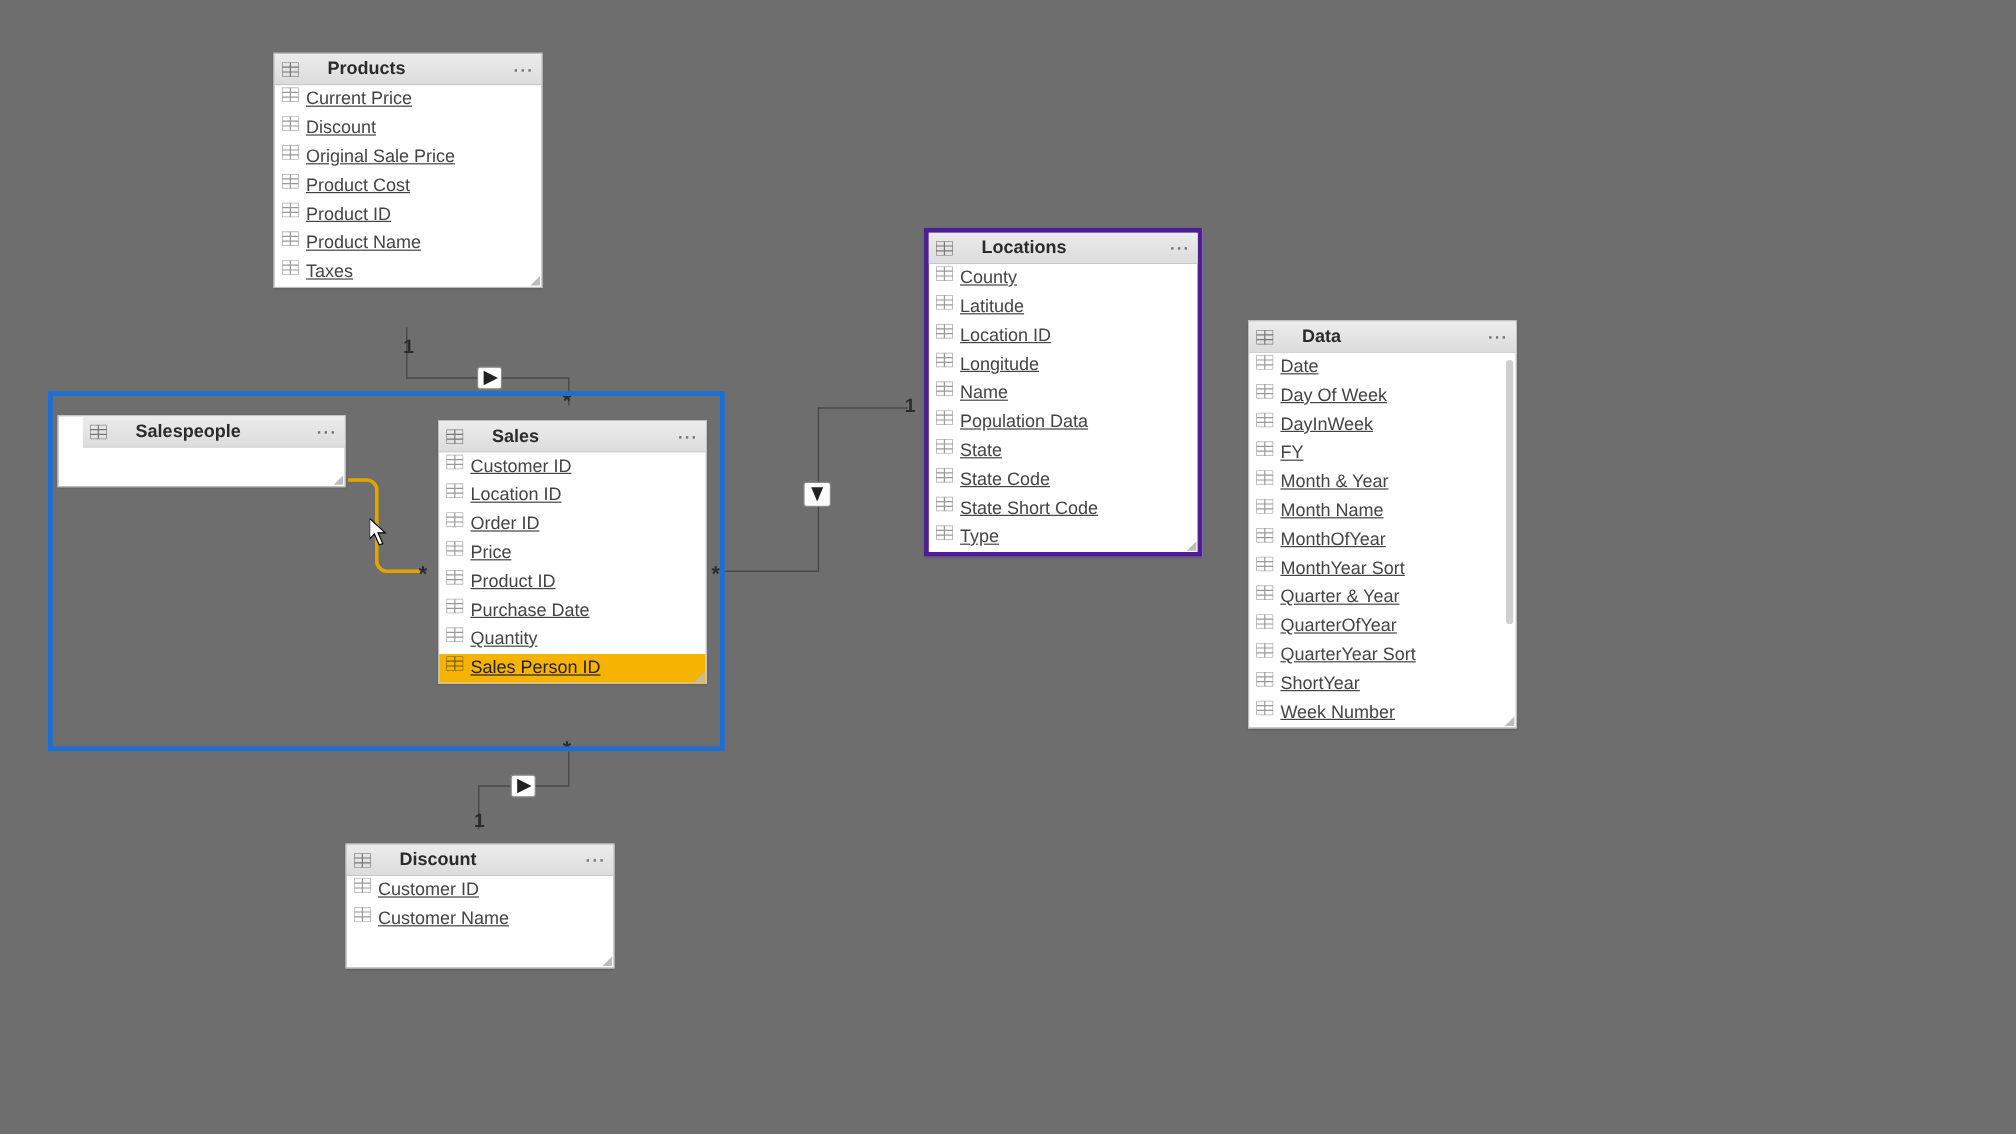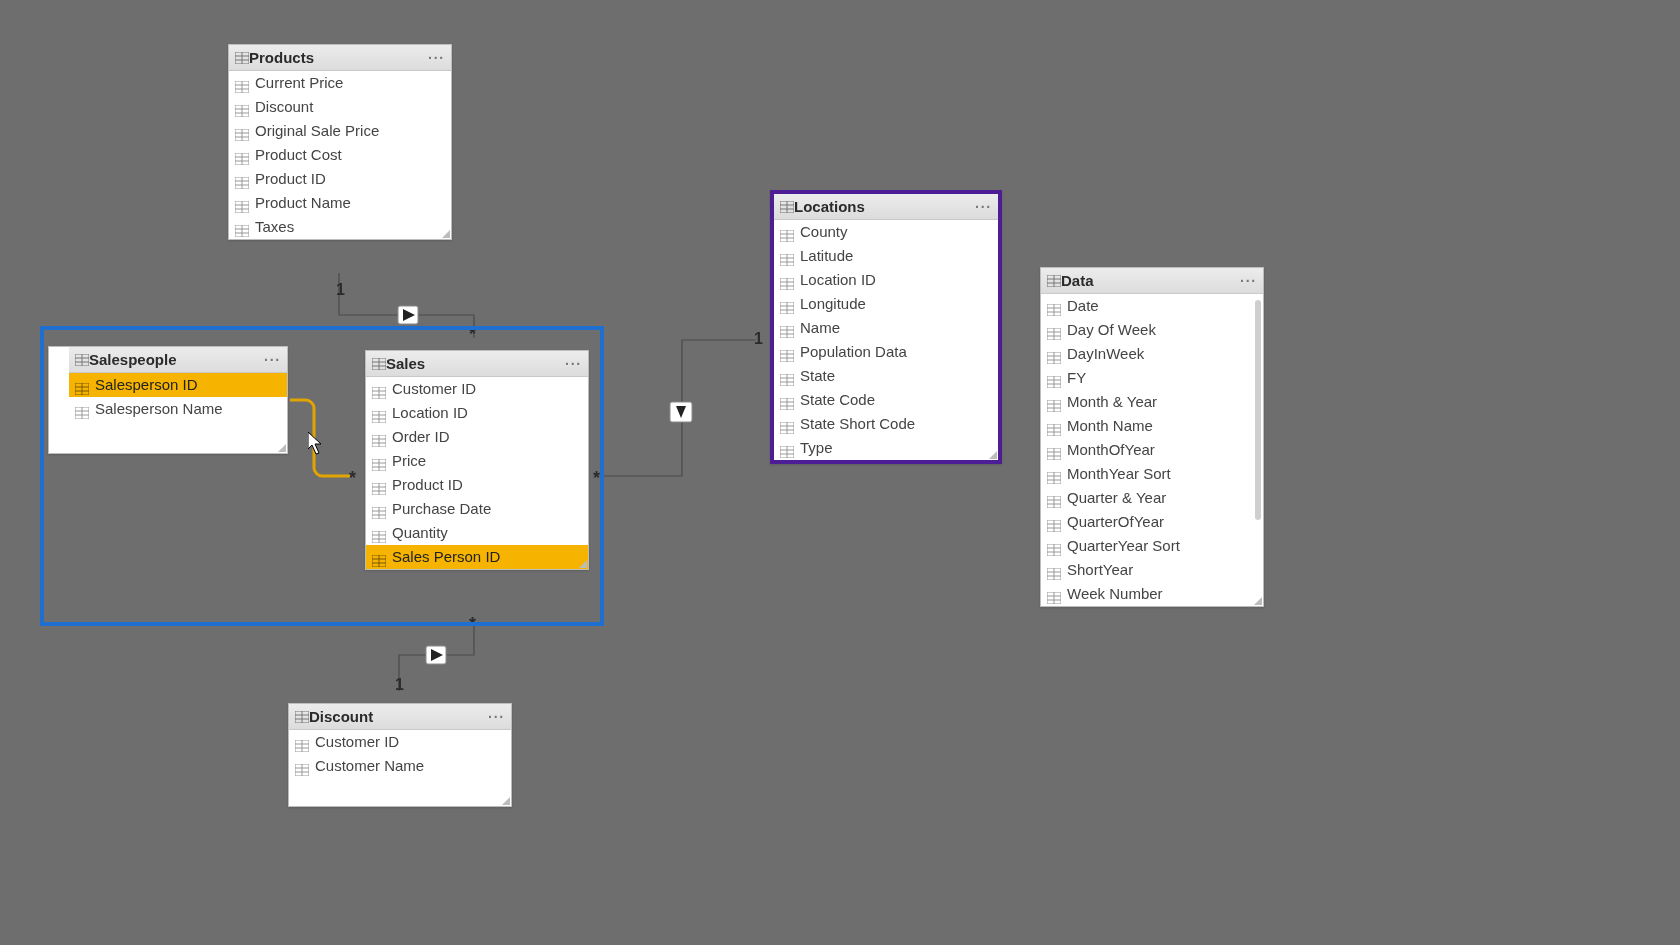--- a/index.html
+++ b/index.html
@@ -29,21 +29,21 @@
     border: 4px solid #4c1d95;
   }
   .table-header {
     display: flex;
     align-items: center;
     padding: 4px 6px;
     background: linear-gradient(#ececec,#dcdcdc);
     border-bottom: 1px solid #c9c9c9;
     font-weight: 600;
     color: #2b2b2b;
-    gap: 0;
+    gap: 24px;
   }
   .table-header .hdr-icon {
     width: 14px;
     height: 12px;
     display: inline-block;
   }
   .table-header .hdr-icon svg { display:block; }
   .table-header .title { flex: 1 1 auto; }
   .table-header .menu-dots {
     color: #777;
@@ -52,25 +52,26 @@
     line-height: 10px;
     cursor: pointer;
   }
   .field-list {
     list-style: none;
     margin: 0;
     padding: 0;
   }
   .field-list li {
     display: flex;
-    align-items: flex-end;
+    align-items: flex-start;
     gap: 6px;
     padding: 2px 6px;
     line-height: 20px;
     color: #444;
+    text-decoration: underline;
   }
   .field-list li.highlight {
     background: #f6b400;
     color: #222;
   }
   .field-icon {
     width: 14px;
     height: 12px;
     display: inline-block;
   }
@@ -273,44 +274,20 @@
           <svg width="14" height="12">
             <rect x="0" y="0" width="14" height="12" fill="none" stroke="#777"></rect>
             <line x1="0" y1="4" x2="14" y2="4" stroke="#777"></line>
             <line x1="0" y1="8" x2="14" y2="8" stroke="#777"></line>
             <line x1="7" y1="0" x2="7" y2="12" stroke="#777"></line>
           </svg>
         </span>
       <span class="title">Salespeople</span>
       <span class="menu-dots">···</span>
     </div>
-    <ul class="field-list">
-      <li class="highlight">
-          <span class="field-icon">
-            <svg width="14" height="12">
-              <rect x="0" y="0" width="14" height="12" fill="none" stroke="#7a5a00"></rect>
-              <line x1="0" y1="4" x2="14" y2="4" stroke="#7a5a00"></line>
-              <line x1="0" y1="8" x2="14" y2="8" stroke="#7a5a00"></line>
-              <line x1="7" y1="0" x2="7" y2="12" stroke="#7a5a00"></line>
-            </svg>
-          </span>
-          <span>Salesperson ID</span>
-        </li>
-      <li>
-          <span class="field-icon">
-            <svg width="14" height="12">
-              <rect x="0" y="0" width="14" height="12" fill="none" stroke="#999"></rect>
-              <line x1="0" y1="4" x2="14" y2="4" stroke="#999"></line>
-              <line x1="0" y1="8" x2="14" y2="8" stroke="#999"></line>
-              <line x1="7" y1="0" x2="7" y2="12" stroke="#999"></line>
-            </svg>
-          </span>
-          <span>Salesperson Name</span>
-        </li>
-    </ul>
     <div style="height:32px;"></div>
     <div class="resize-handle"></div>
   </div>
 
   <div class="table-card" style="left:365px; top:350px; width:222px;">
     <div class="table-header">
       <span class="hdr-icon">
           <svg width="14" height="12">
             <rect x="0" y="0" width="14" height="12" fill="none" stroke="#777"></rect>
             <line x1="0" y1="4" x2="14" y2="4" stroke="#777"></line>

